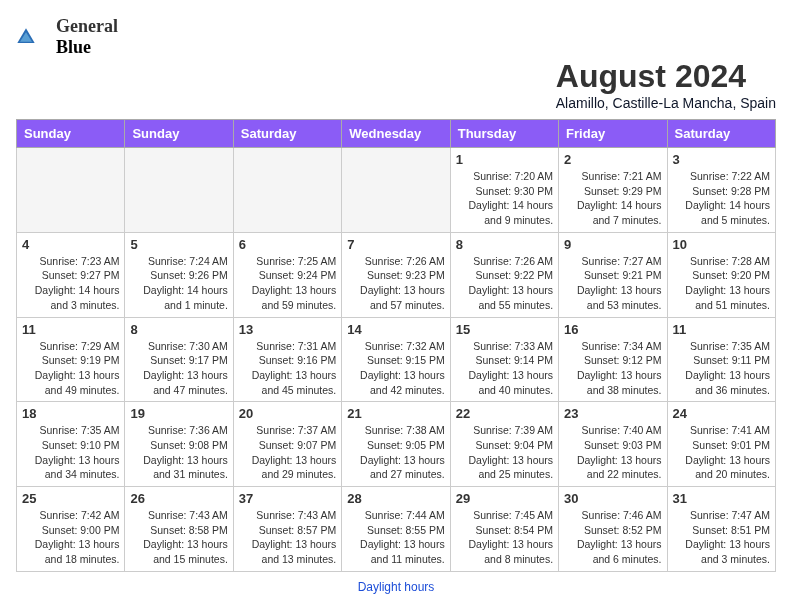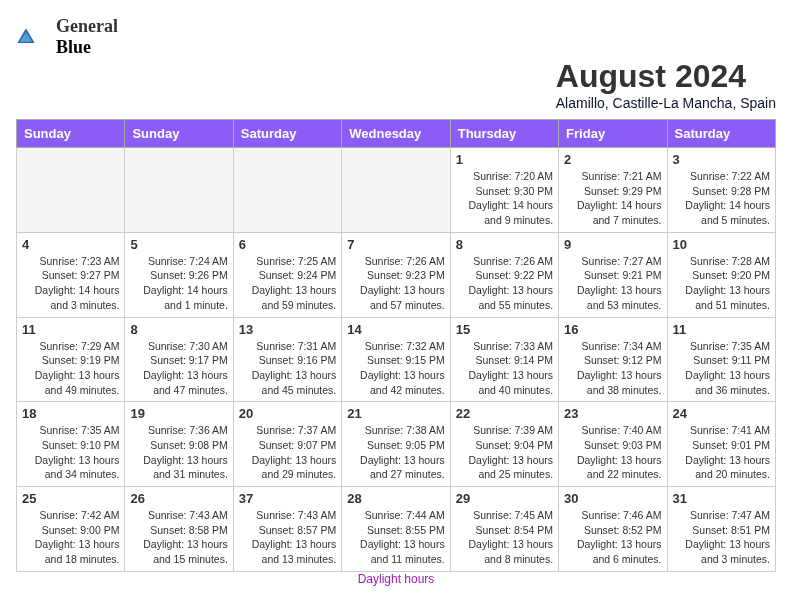--- a/index.html
+++ b/index.html
@@ -74,23 +74,23 @@
     .day-info {
       font-size: 10.5px;
       color: #333;
       line-height: 1.4;
       text-align: right;
     }
     tr.data-row td {
       height: 80px;
     }
     .footer {
-      margin-top: 0;
+      margin-top: 8px;
       font-size: 12px;
-      color: #a21caf;
+      color: #1d4ed8;
       text-align: center;
     }
   </style>
 </head>
 <body>
 
 <div class="header-section">
   <div class="logo">
     <svg class="logo-icon" viewBox="0 0 30 30" xmlns="http://www.w3.org/2000/svg">
       <polygon points="15,2 28,24 2,24" fill="#2a6db5"></polygon>

